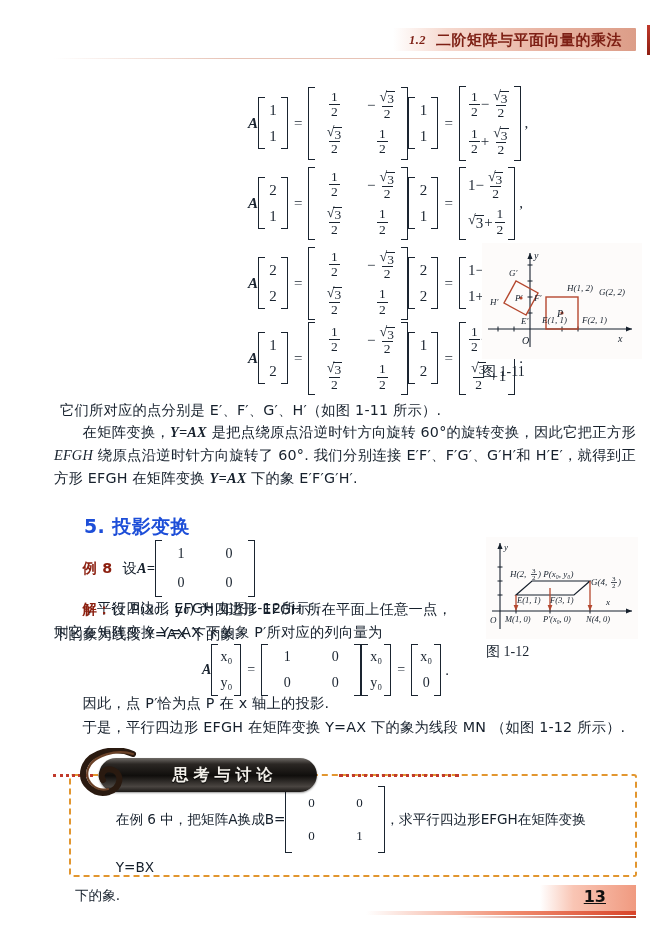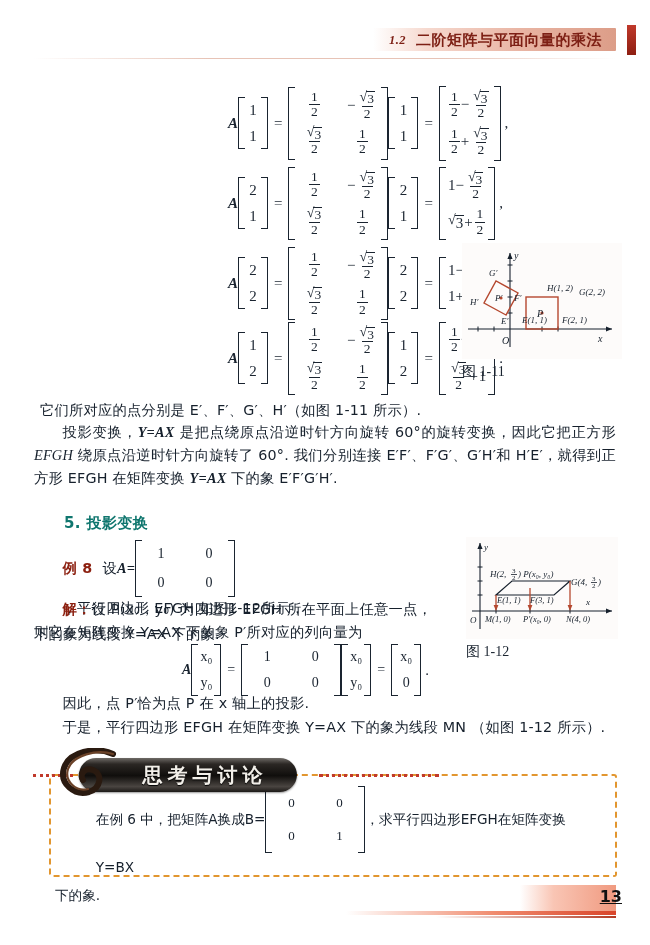--- a/index.html
+++ b/index.html
@@ -4,21 +4,21 @@
 <style>
   html,body{margin:0;padding:0;}
   body{
     width:650px;height:945px;
     background:#ffffff;
     font-family:"Liberation Serif","DejaVu Serif",serif;
     color:#1a2430;
     position:relative;
     overflow:hidden;
   }
-  .page{position:relative;width:574px;height:945px;}
+  .page{position:relative;width:574px;height:945px;margin-left:20px;}
 
   
   .header{
     position:absolute;top:28px;left:0;width:650px;height:26px;
   }
   .header-band{
     position:absolute;right:34px;top:0;height:22px;
     padding:1px 14px 0 16px;
     background:linear-gradient(to right,#ffffff 0%,#f6d9cf 22%,#e9b5a4 60%,#dc9d88 100%);
     display:flex;align-items:center;gap:10px;
@@ -94,41 +94,41 @@
     font-family:"DejaVu Sans","Liberation Sans",sans-serif;
     color:#16202c;letter-spacing:.2px;text-align:justify;
   }
   .para .m{font-family:"Liberation Serif",serif;font-style:italic;}
   .para .mb{font-family:"Liberation Serif",serif;font-style:italic;font-weight:bold;}
   .indent{text-indent:2em;}
 
   .sechead{
     position:absolute;
     font-family:"DejaVu Sans","Liberation Sans",sans-serif;
-    font-weight:bold;font-size:15px;color:#0f766e;letter-spacing:.4px;
+    font-weight:bold;font-size:19px;color:#1d4ed8;letter-spacing:.4px;
   }
   .exlabel{color:#8c2010;font-weight:bold;}
 
   
   .think-wrap{position:absolute;left:33px;top:760px;width:584px;height:117px;}
   .think-box{
     position:absolute;left:16px;top:14px;right:0;bottom:0;
     border:2px dashed #e2962f;border-radius:3px;background:#ffffff;
   }
   .think-banner{
     position:absolute;left:46px;top:-2px;width:218px;height:34px;
     border-radius:17px;
     background:linear-gradient(to bottom,#6e6a66 0%,#2b2724 18%,#100e0c 52%,#4a4541 84%,#1c1917 100%);
     display:flex;align-items:center;justify-content:center;
     box-shadow:0 1px 2px rgba(0,0,0,.4);
     z-index:3;
   }
   .think-banner span{
     font-family:Liberation Sans, sans-serif;
-    font-weight:bold;font-size:20px;color:#f2efe9;letter-spacing:5px;
+    font-weight:bold;font-size:16px;color:#f2efe9;letter-spacing:5px;
     padding-left:34px;
     text-shadow:0 1px 1px #000;
   }
   .hook{position:absolute;left:22px;top:-12px;width:74px;height:54px;z-index:4;}
   .dotline{position:absolute;height:0;border-top:3px dotted #c0392b;top:14px;}
   .dot-left{left:0;width:40px;}
   .dot-right{left:286px;width:120px;}
   .think-text{
     position:absolute;left:22px;top:26px;right:16px;
     font-family:"DejaVu Sans","Liberation Sans",sans-serif;
@@ -136,21 +136,21 @@
   }
   .think-text .row{display:flex;align-items:center;flex-wrap:wrap;}
 
   
   .footer{position:absolute;left:0;bottom:0;width:650px;height:56px;}
   .foot-bar{
     position:absolute;right:34px;bottom:34px;width:96px;height:26px;
     background:linear-gradient(to right,#ffffff 0%,#f9c5b4 35%,#f09a80 100%);
   }
   .foot-num{
-    position:absolute;right:28px;bottom:39px;
+    position:absolute;right:64px;bottom:39px;
     font-family:"DejaVu Sans","Liberation Sans",sans-serif;
     font-weight:bold;font-size:16px;color:#101010;text-decoration:underline;
   }
   .foot-rule{
     position:absolute;right:34px;bottom:30px;width:270px;height:4px;
     background:linear-gradient(to right,#ffffff,#f08b6e 55%,#d9452a 100%);
   }
   .foot-rule2{
     position:absolute;right:34px;bottom:27px;width:180px;height:2px;
     background:linear-gradient(to right,#ffffff,#b33a22);
@@ -555,21 +555,21 @@
         <text x="52" y="58" font-family="Liberation Serif, serif" font-style="italic" font-size="9" fill="#16202c">F′</text>
         <text x="33" y="58" font-family="Liberation Serif, serif" font-style="italic" font-size="9" fill="#16202c">P′</text>
       </svg>
     </div>
     <div class="figcap">图 1-11</div>
   </div>
 
   <div class="para" style="left:40px;top:399px;width:582px;">它们所对应的点分别是 E′、F′、G′、H′（如图 1-11 所示）.</div>
 
   <div class="para indent" style="left:34px;top:421px;width:582px;">
-    <span>投影变换，</span><span class="mb">Y=AX</span><span> 是把点绕原点沿逆时针方向旋转 60°的旋转变换，因此它把正方形 </span><span class="m">EFGH</span><span> 绕原点沿逆时针方向旋转了 60°. 我们分别连接 E′F′、F′G′、G′H′和 H′E′，就得到正方形 EFGH 在矩阵变换 </span><span class="mb">Y=AX</span><span> 下的象 E′F′G′H′.</span>
+    <span>在矩阵变换，</span><span class="mb">Y=AX</span><span> 是把点绕原点沿逆时针方向旋转 60°的旋转变换，因此它把正方形 </span><span class="m">EFGH</span><span> 绕原点沿逆时针方向旋转了 60°. 我们分别连接 E′F′、F′G′、G′H′和 H′E′，就得到正方形 EFGH 在矩阵变换 </span><span class="mb">Y=AX</span><span> 下的象 E′F′G′H′.</span>
   </div>
 
   <div class="sechead" style="left:64px;top:514px;">5. 投影变换</div>
 
   <div class="para" style="left:34px;top:540px;width:430px;">
     <div style="display:flex;align-items:center;padding-left:2em;flex-wrap:wrap;">
       <span class="exlabel">例 8</span>
       <span style="margin-left:10px;">设 </span>
       <span class="mb">A=</span>
       <span class="mat c2x2" style="font-family:'Liberation Serif',serif;font-size:14px;">

